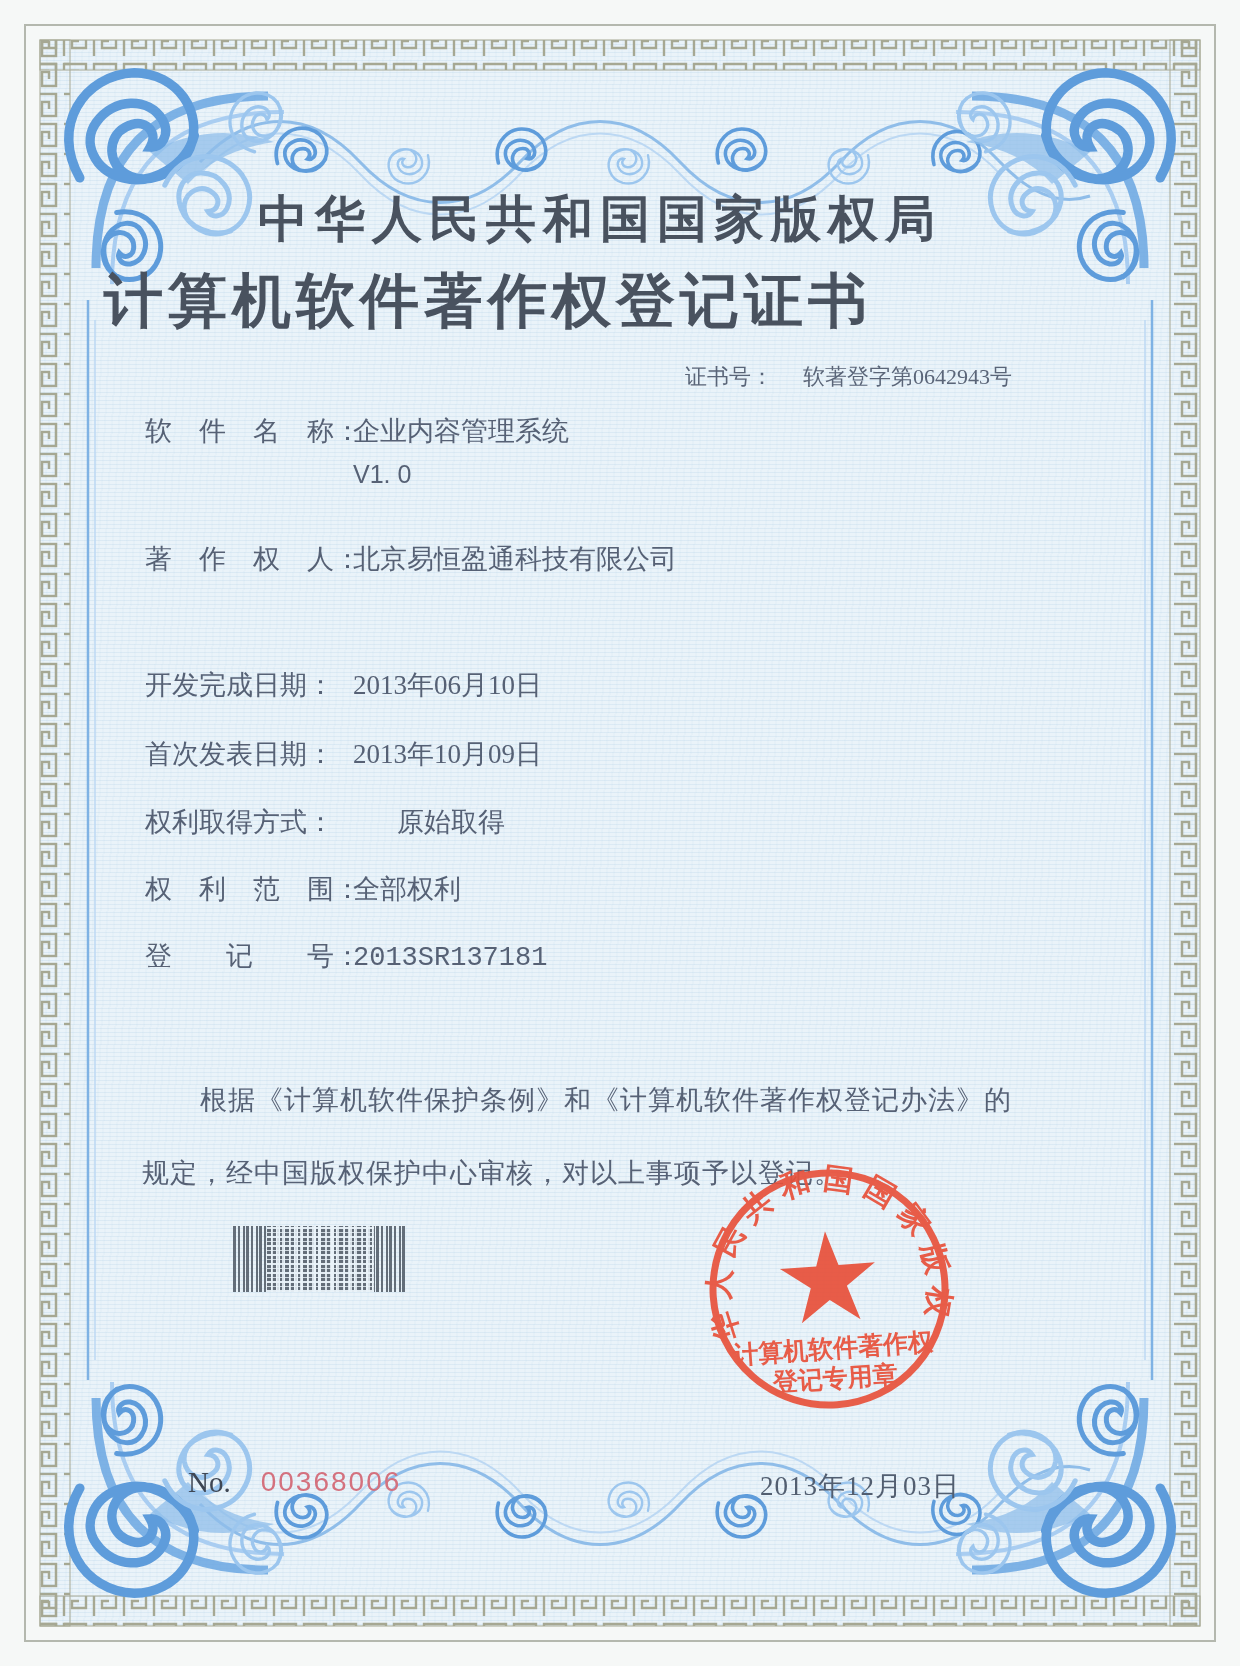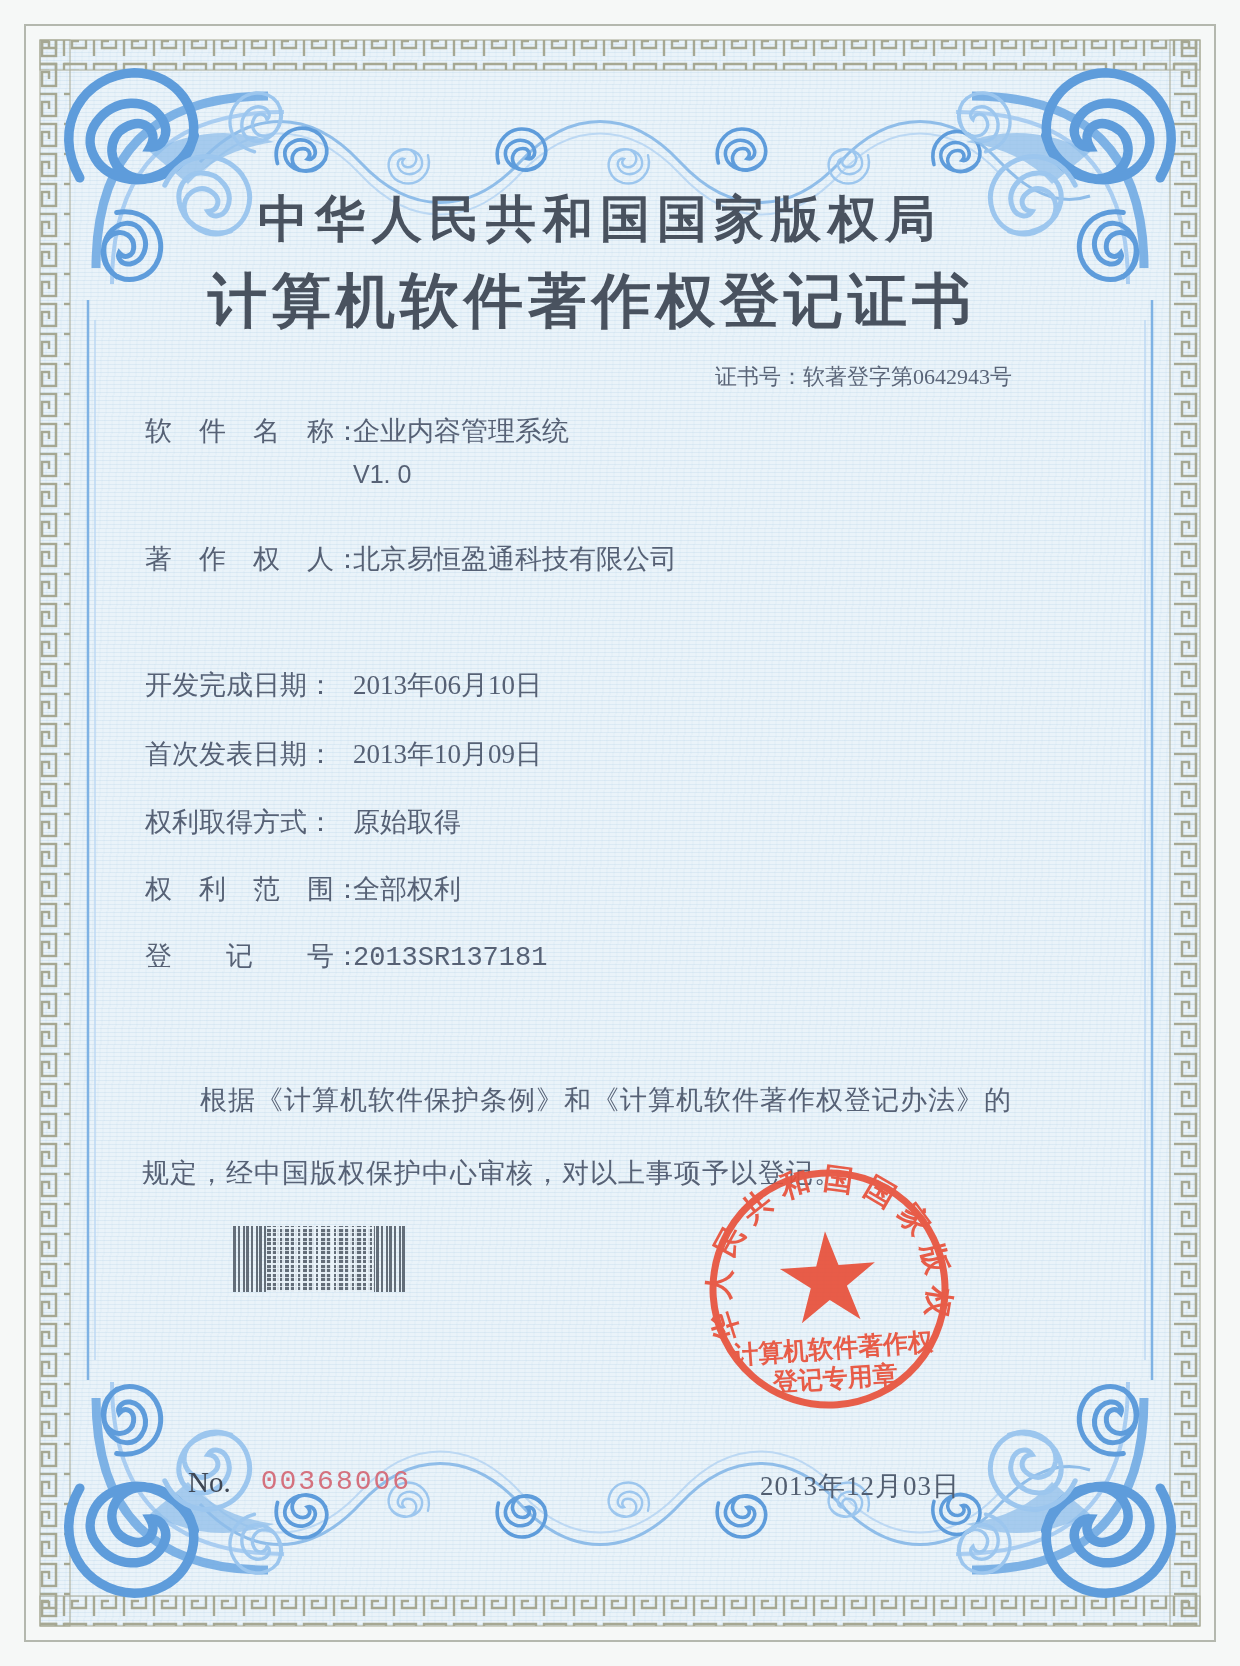--- a/index.html
+++ b/index.html
@@ -18,32 +18,32 @@
       #eaf3f9;
     z-index:0;
   }
   .deco{position:absolute;left:0;top:0;z-index:1;}
   .content{position:absolute;inset:0;z-index:2;color:#566175;}
   .authority{
     position:absolute;left:120px;right:160px;top:186px;text-align:center;
     font-size:50px;font-weight:bold;letter-spacing:7px;color:#49525f;white-space:nowrap;
   }
   .cert-title{
-    position:absolute;left:104px;right:160px;top:262px;text-align:center;
+    position:absolute;left:104px;right:160px;top:262px;text-align:left;
     font-size:59px;font-weight:bold;letter-spacing:5px;color:#49525f;white-space:nowrap;
   }
   .cert-no{
-    position:absolute;top:362px;right:228px;display:flex;
+    position:absolute;top:362px;right:228px;display:flex;gap:30px;
     font-size:22px;color:#5a6578;white-space:nowrap;
   }
   .row{position:absolute;left:145px;display:flex;font-size:27px;line-height:37px;white-space:nowrap;}
   .row .lbl{width:208px;flex:0 0 auto;}
   .row .val{margin-left:0px;}
   .r1{top:413px;} .r2{top:541px;} .r3{top:667px;align-items:flex-end;} .r4{top:736px;}
-  .r5{top:804px;} .r6{top:871px;} .r7{top:940px;font-family:Liberation Mono, monospace;}
+  .r5{top:804px;gap:44px;} .r6{top:871px;} .r7{top:940px;font-family:Liberation Mono, monospace;}
   .v2{display:block;margin-top:6px;font-family:"Liberation Sans","DejaVu Sans",sans-serif;font-size:25px;}
   .statement{position:absolute;left:142px;width:950px;font-size:27px;letter-spacing:1px;color:#566175;}
   .st1{top:1082px;padding-left:58px;white-space:nowrap;}
   .st2{top:1155px;white-space:nowrap;}
   .barcode{
     position:absolute;left:233px;top:1226px;width:172px;height:66px;
     background:repeating-linear-gradient(90deg,#59636f 0 3px,rgba(0,0,0,0) 3px 5px,#59636f 5px 7px,rgba(0,0,0,0) 7px 10px,#59636f 10px 12px,rgba(0,0,0,0) 12px 13px);
     opacity:0.92;
   }
   .barcode:after{
@@ -54,21 +54,21 @@
   }
   .seal{
     position:absolute;left:688px;top:1148px;width:282px;height:282px;
     z-index:3;opacity:0.92;transform:rotate(-4deg);
   }
   .serial{
     position:absolute;left:188px;top:1466px;font-size:29px;display:flex;gap:30px;
     color:#3f4754;white-space:nowrap;
   }
   .serial .num{
-    color:#d4717e;font-family:Liberation Mono, monospace;
+    color:#d4717e;font-family:Liberation Sans, sans-serif;
     letter-spacing:2px;font-size:28px;
   }
   .issue-date{
     position:absolute;left:760px;top:1468px;font-size:27px;color:#525e70;
     letter-spacing:1px;white-space:nowrap;z-index:2;
   }
 </style>
 </head>
 <body>
 

